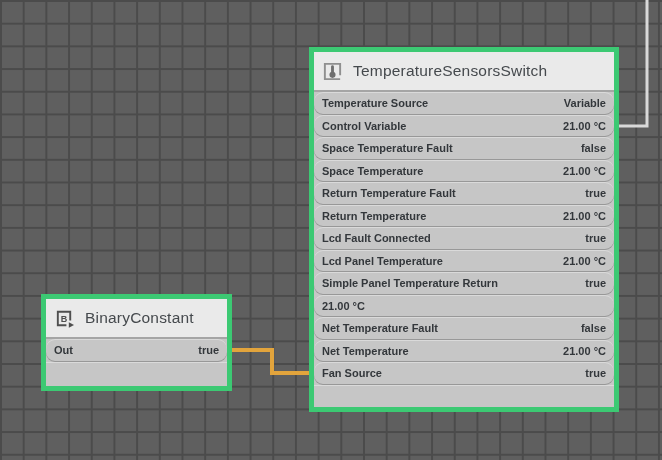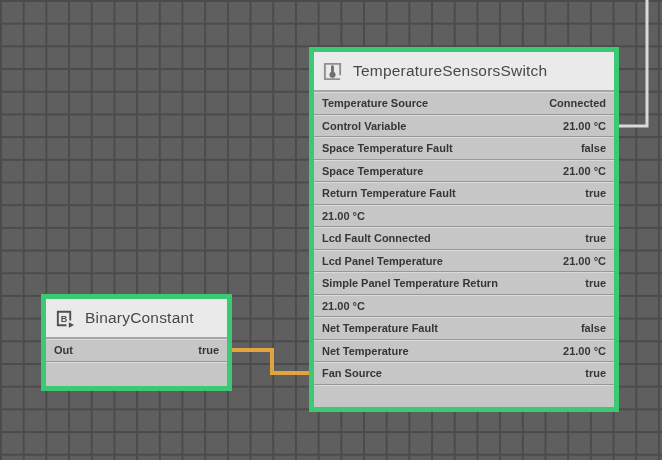--- a/index.html
+++ b/index.html
@@ -48,20 +48,21 @@
   .row{
     height:22.5px;
     flex:none;
     box-sizing:border-box;
     display:flex;
     align-items:center;
     justify-content:space-between;
     padding:0 8px;
     background:#c6c6c6;
     box-shadow:inset 0 -1px 0 #989898, inset 0 1px 0 rgba(255,255,255,0.35);
+    border-radius:9px;
   }
   .row-label,.row-value{
     font-size:11px;
     font-weight:bold;
     color:#33373b;
     white-space:nowrap;
   }
   .row-value{text-align:right;}
   .node-footer{
     flex:1;
@@ -87,21 +88,21 @@
           <line x1="11" y1="6" x2="11" y2="12" stroke="#6e6e6e" stroke-width="3" stroke-linecap="round"></line>
           <circle cx="11" cy="14.5" r="3.2" fill="#6e6e6e"></circle>
         </svg>
       </span>
       <span class="node-title">TemperatureSensorsSwitch</span>
     </div>
     <div class="rows">
 
         <div class="row">
           <span class="row-label">Temperature Source</span>
-          <span class="row-value">Connected</span>
+          <span class="row-value">Variable</span>
         </div>
 
         <div class="row">
           <span class="row-label">Control Variable</span>
           <span class="row-value">21.00 °C</span>
         </div>
 
         <div class="row">
           <span class="row-label">Space Temperature Fault</span>
           <span class="row-value">false</span>
@@ -111,20 +112,21 @@
           <span class="row-label">Space Temperature</span>
           <span class="row-value">21.00 °C</span>
         </div>
 
         <div class="row">
           <span class="row-label">Return Temperature Fault</span>
           <span class="row-value">true</span>
         </div>
 
         <div class="row">
+          <span class="row-label">Return Temperature</span>
           <span class="row-value">21.00 °C</span>
         </div>
 
         <div class="row">
           <span class="row-label">Lcd Fault Connected</span>
           <span class="row-value">true</span>
         </div>
 
         <div class="row">
           <span class="row-label">Lcd Panel Temperature</span>

